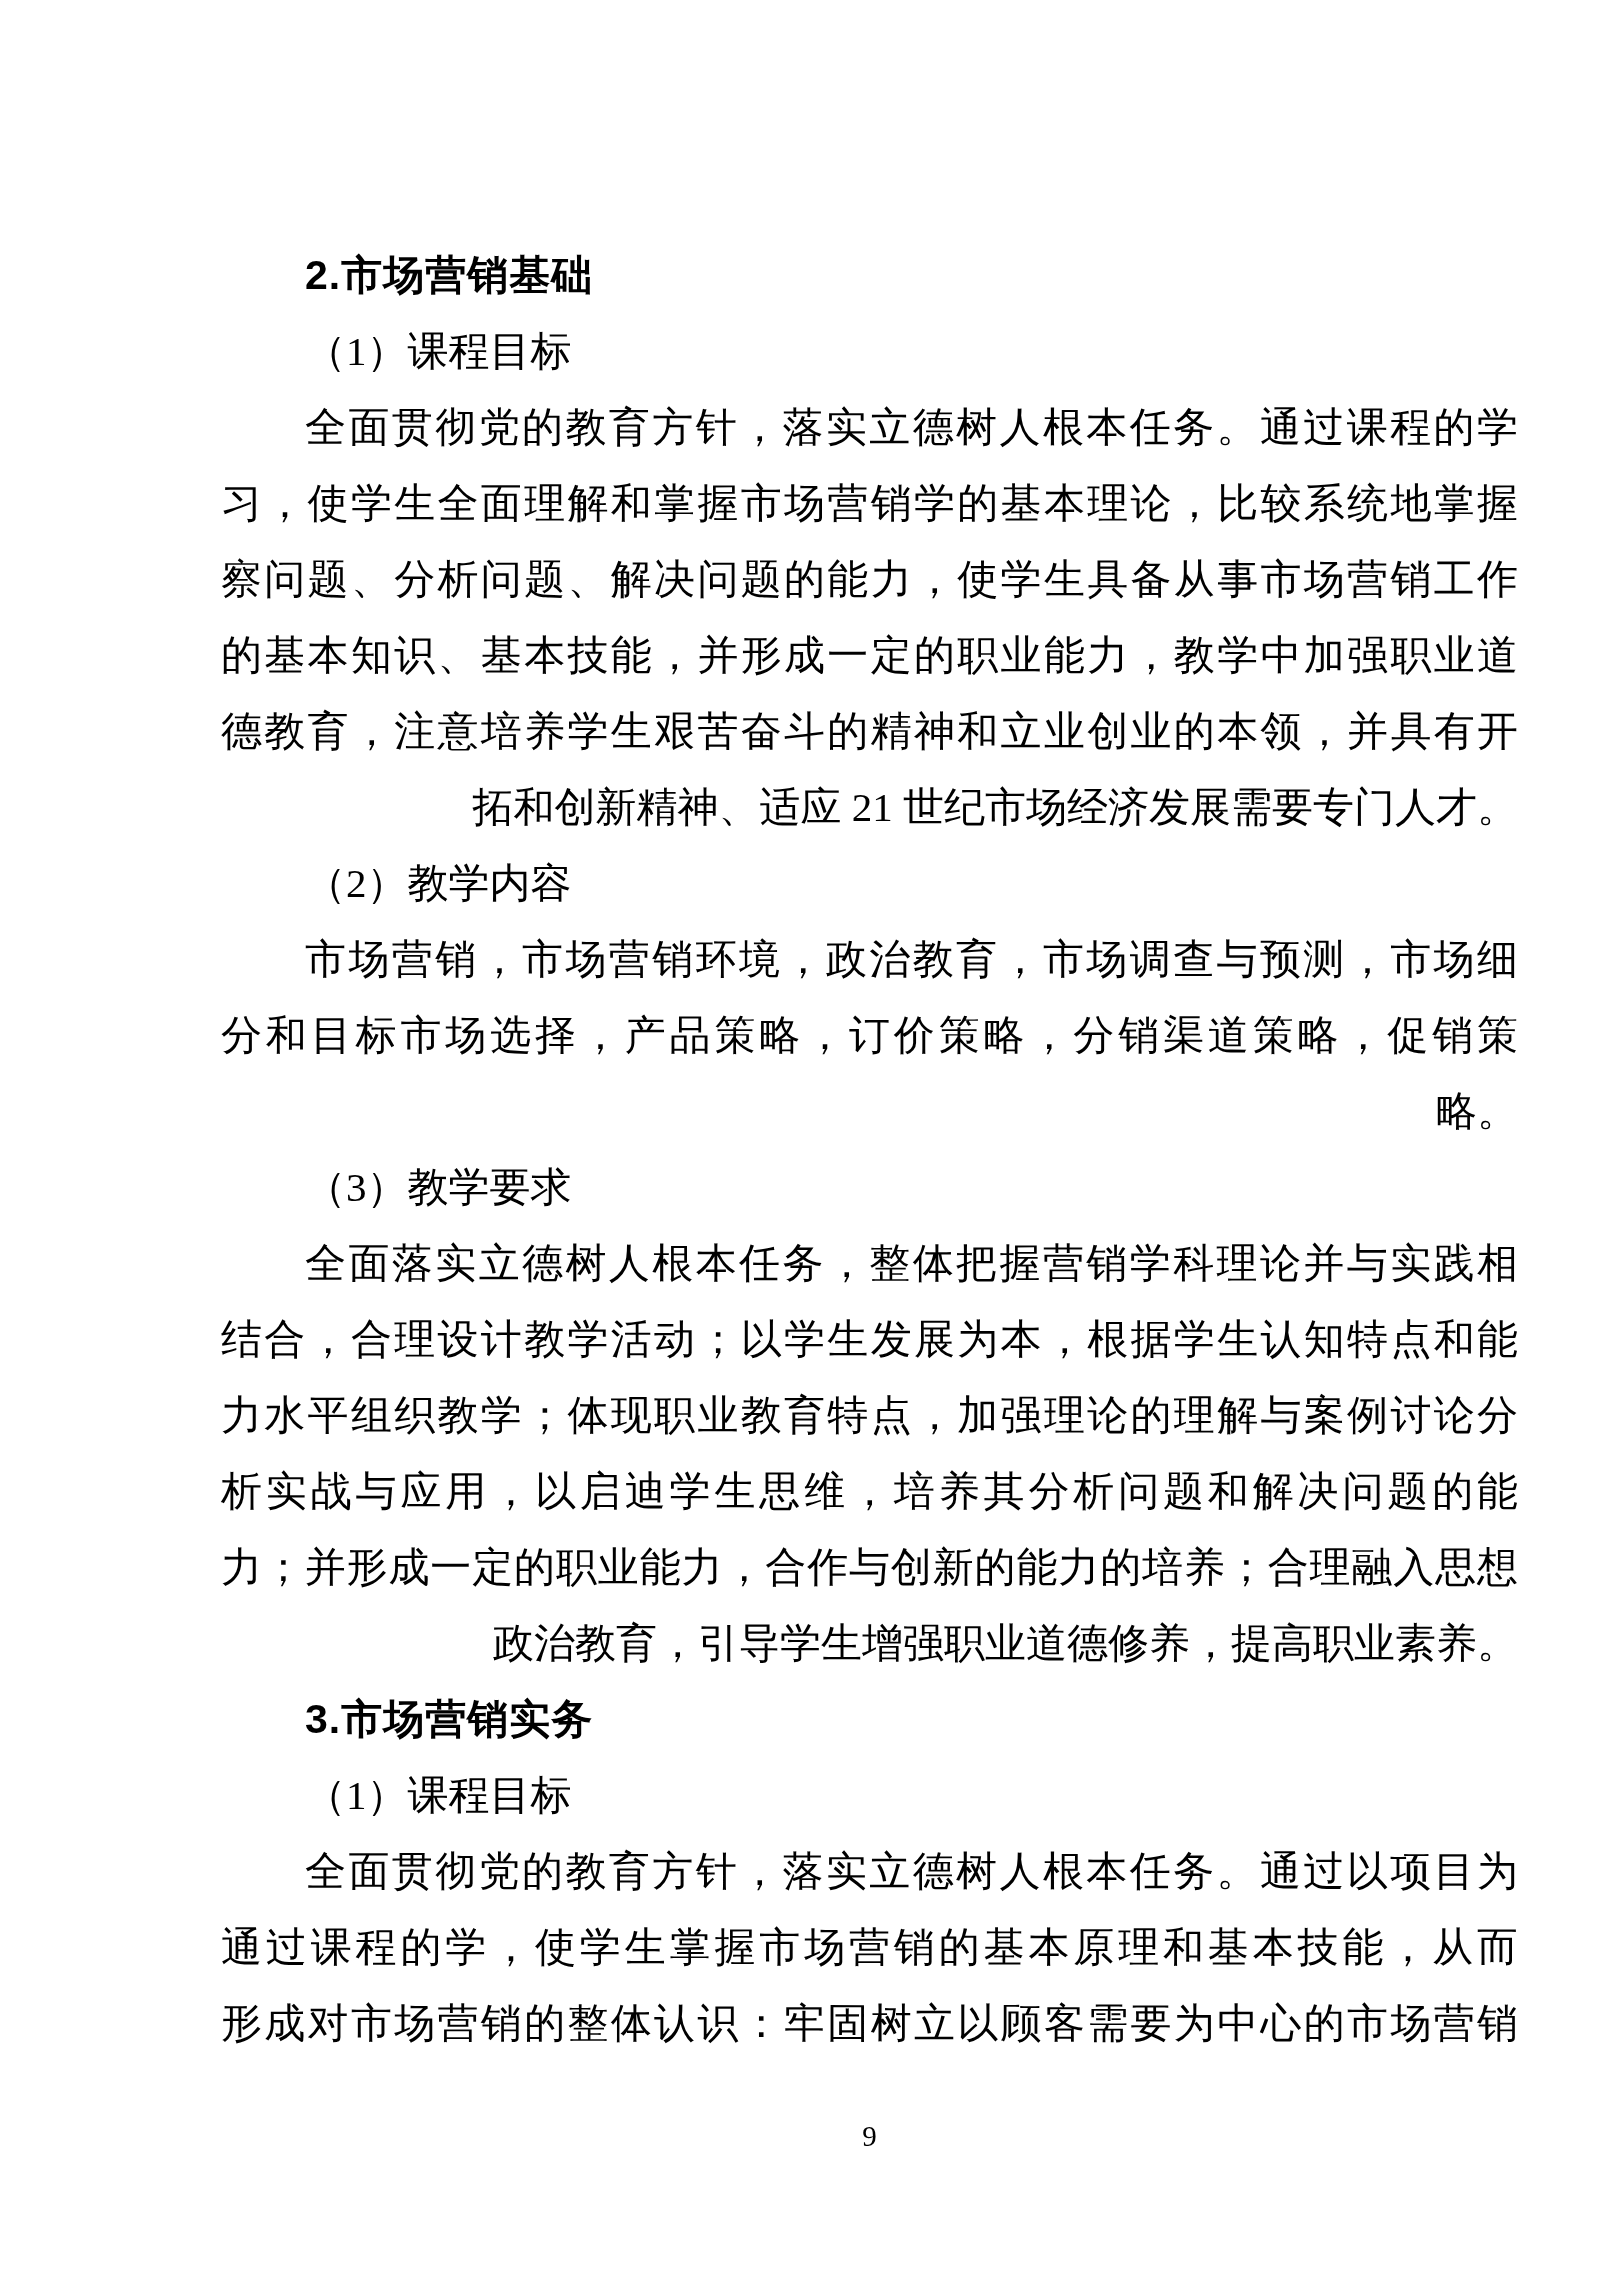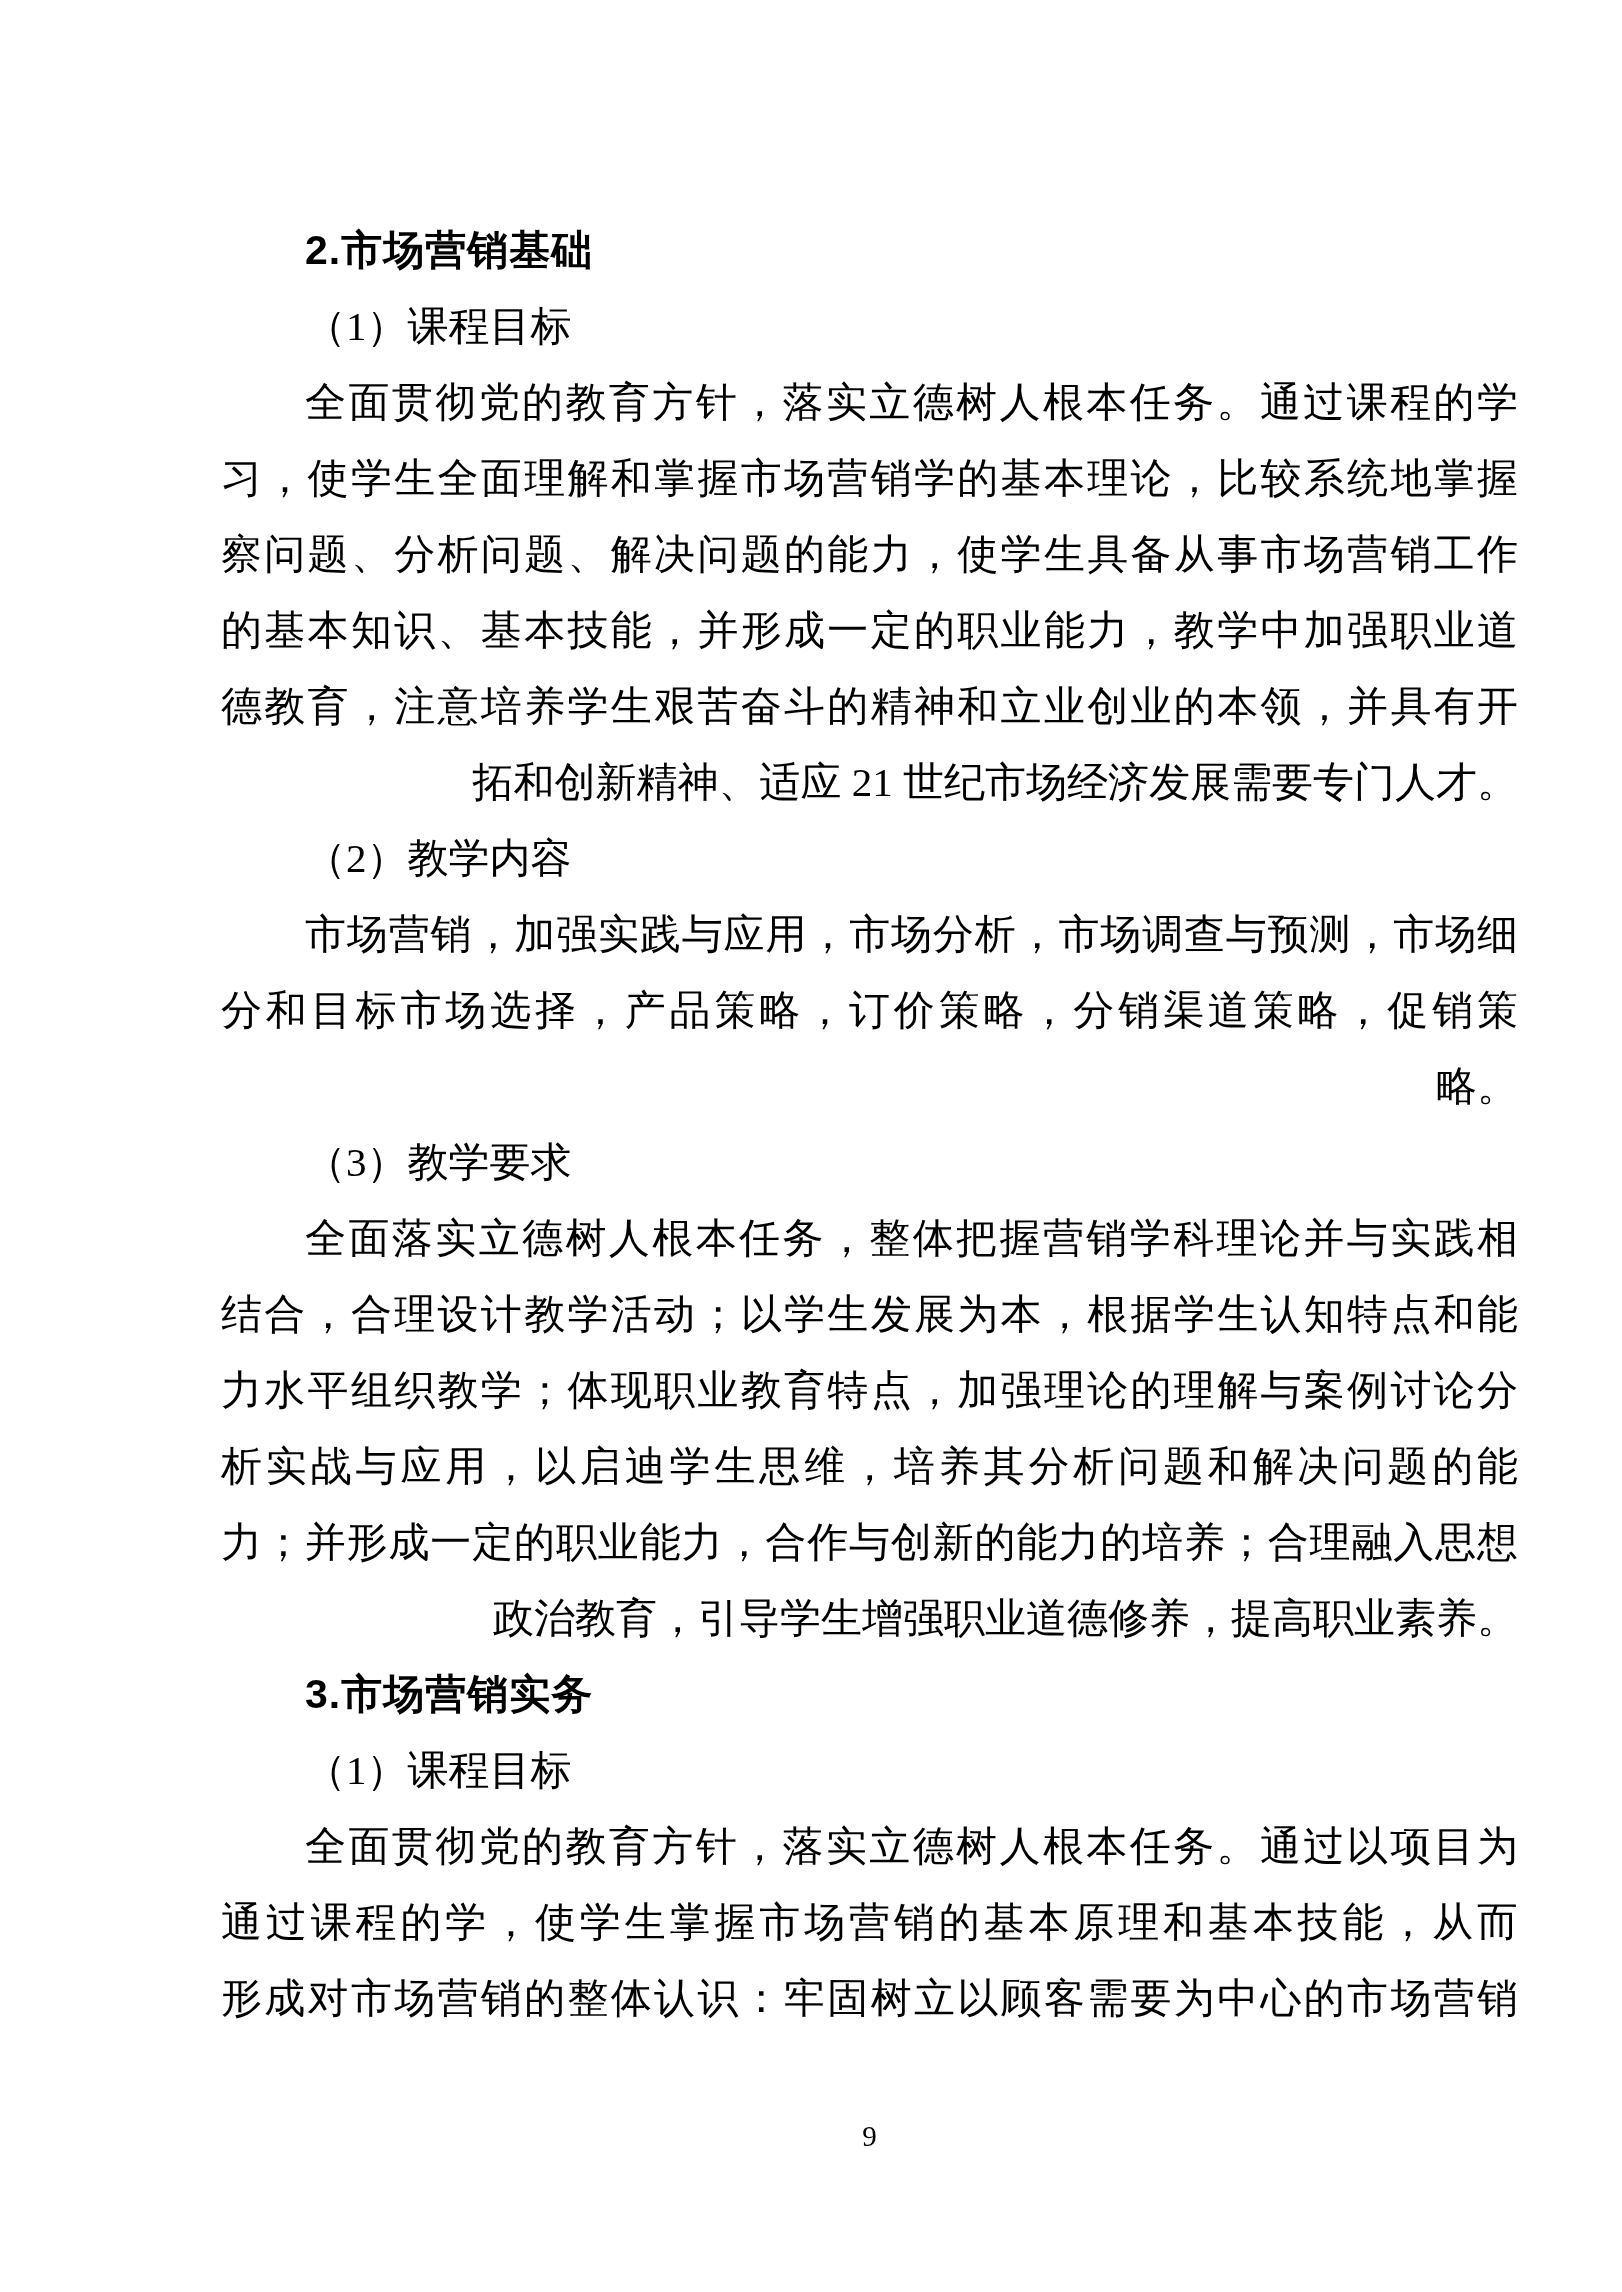--- a/index.html
+++ b/index.html
@@ -9,21 +9,21 @@
     height:2293px;
     background:#ffffff;
     margin:0 auto;
     overflow:hidden;
     font-family:"Liberation Serif","DejaVu Serif",serif;
     color:#000;
   }
   .content{
     position:absolute;
     left:221px;
-    top:212px;
+    top:237px;
     width:1297px;
   }
   .line{
     height:76px;
     line-height:76px;
     font-size:41px;
     white-space:normal;
   }
   .t-heading{
     font-weight:700;
@@ -65,21 +65,21 @@
   <div class="content">
       <div class="line t-heading">2.市场营销基础</div>
       <div class="line t-subheading">（1）课程目标</div>
       <div class="line t-para-first">全面贯彻党的教育方针，落实立德树人根本任务。通过课程的学</div>
       <div class="line t-para-full">习，使学生全面理解和掌握市场营销学的基本理论，比较系统地掌握</div>
       <div class="line t-para-full">察问题、分析问题、解决问题的能力，使学生具备从事市场营销工作</div>
       <div class="line t-para-full">的基本知识、基本技能，并形成一定的职业能力，教学中加强职业道</div>
       <div class="line t-para-full">德教育，注意培养学生艰苦奋斗的精神和立业创业的本领，并具有开</div>
       <div class="line t-para-end">拓和创新精神、适应 21 世纪市场经济发展需要专门人才。</div>
       <div class="line t-subheading">（2）教学内容</div>
-      <div class="line t-para-first">市场营销，加强实践与应用，市场分析，市场调查与预测，市场细</div>
+      <div class="line t-para-first">市场营销，市场营销环境，政治教育，市场调查与预测，市场细</div>
       <div class="line t-para-full">分和目标市场选择，产品策略，订价策略，分销渠道策略，促销策</div>
       <div class="line t-para-end">略。</div>
       <div class="line t-subheading">（3）教学要求</div>
       <div class="line t-para-first">全面落实立德树人根本任务，整体把握营销学科理论并与实践相</div>
       <div class="line t-para-full">结合，合理设计教学活动；以学生发展为本，根据学生认知特点和能</div>
       <div class="line t-para-full">力水平组织教学；体现职业教育特点，加强理论的理解与案例讨论分</div>
       <div class="line t-para-full">析实战与应用，以启迪学生思维，培养其分析问题和解决问题的能</div>
       <div class="line t-para-full">力；并形成一定的职业能力，合作与创新的能力的培养；合理融入思想</div>
       <div class="line t-para-end">政治教育，引导学生增强职业道德修养，提高职业素养。</div>
       <div class="line t-heading">3.市场营销实务</div>

